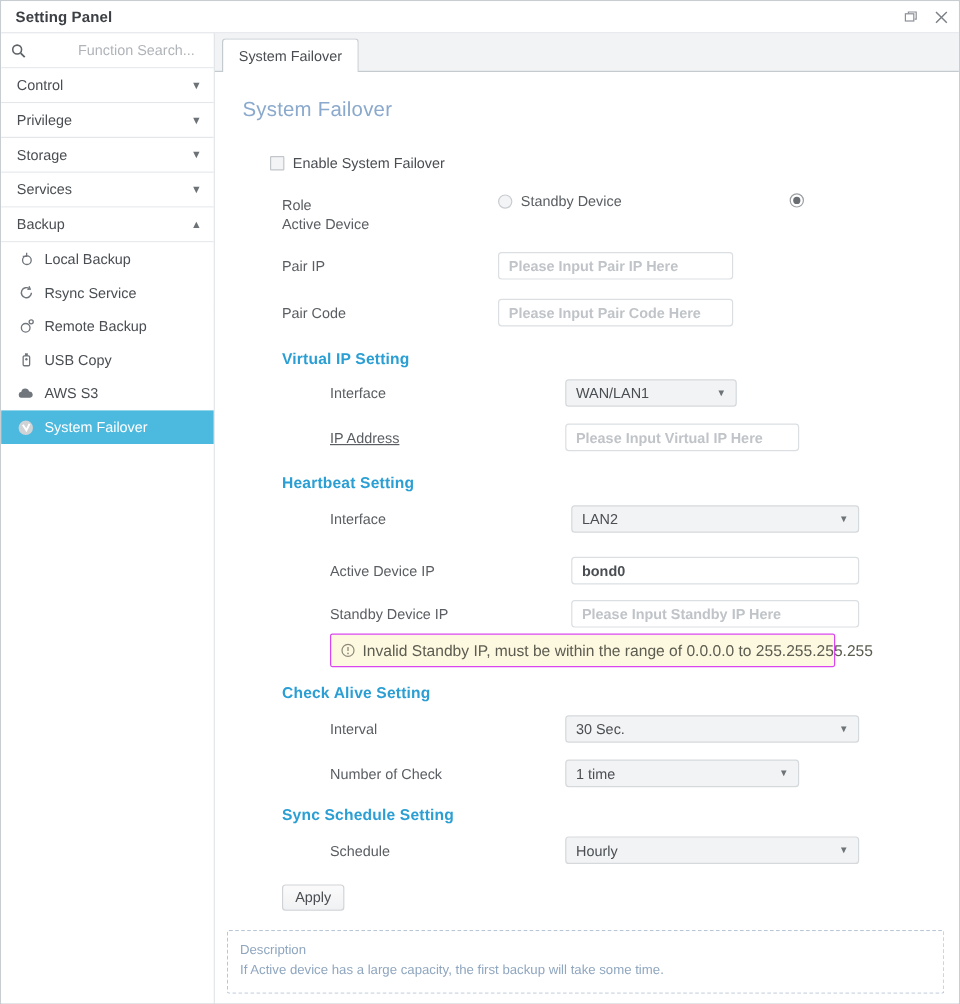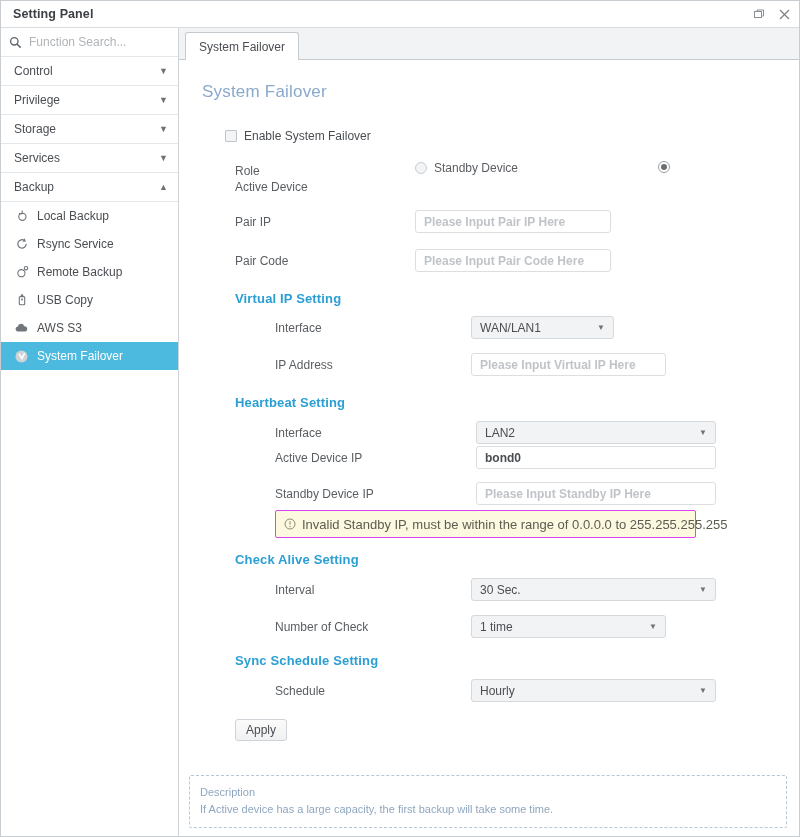--- a/index.html
+++ b/index.html
@@ -62,20 +62,21 @@
     box-sizing: border-box;
     display: flex;
     flex-direction: column;
   }
   .search-row {
     height: 28px; min-height: 28px;
     display: flex; align-items: center;
     padding: 0 8px;
     border-bottom: 1px solid #e3e7ea;
     background: #fff;
+    gap: 36px;
   }
   .search-row .mag { margin-right: 7px; display:flex; }
   .search-input {
     border: none; outline: none; background: transparent;
     font-family: "Liberation Sans", sans-serif;
     font-size: 12px; color: #555; width: 100%;
     padding: 0;
   }
   .search-input::placeholder { color: #b0b4b8; }
 
@@ -477,39 +478,39 @@
             <div class="lbl" style="width:196px;min-width:196px;">Interface</div>
             <div class="ctrl">
               <div class="sel" style="width:143px;">
                 <span class="sv">WAN/LAN1</span>
                 <span class="arr">▼</span>
               </div>
             </div>
           </div>
 
           <div class="row" style="margin-top:14px;padding-left:96px;">
-            <div class="lbl" style="width:196px;min-width:196px;">IP Address</div>
+            <div class="lbl" style="width:196px;min-width:196px;text-decoration:underline;">IP Address</div>
             <div class="ctrl">
               <input class="txt" style="width: 195px;" type="text" placeholder="Please Input Virtual IP Here">
             </div>
           </div>
 
           <div class="section-head">Heartbeat Setting</div>
 
           <div class="row" style="margin-top:11px;padding-left:96px;">
             <div class="lbl" style="width:201px;min-width:201px;">Interface</div>
             <div class="ctrl">
               <div class="sel" style="width:240px;">
                 <span class="sv">LAN2</span>
                 <span class="arr">▼</span>
               </div>
             </div>
           </div>
 
-          <div class="row" style="margin-top:2px;padding-left:96px;">
+          <div class="row" style="margin-top:20px;padding-left:96px;">
             <div class="lbl" style="width:201px;min-width:201px;">Active Device IP</div>
             <div class="ctrl">
               <input class="txt" style="width: 240px;" type="text" value="bond0">
             </div>
           </div>
 
           <div class="row" style="margin-top:13px;padding-left:96px;">
             <div class="lbl" style="width:201px;min-width:201px;">Standby Device IP</div>
             <div class="ctrl">
               <input class="txt" style="width: 240px;" type="text" placeholder="Please Input Standby IP Here">

